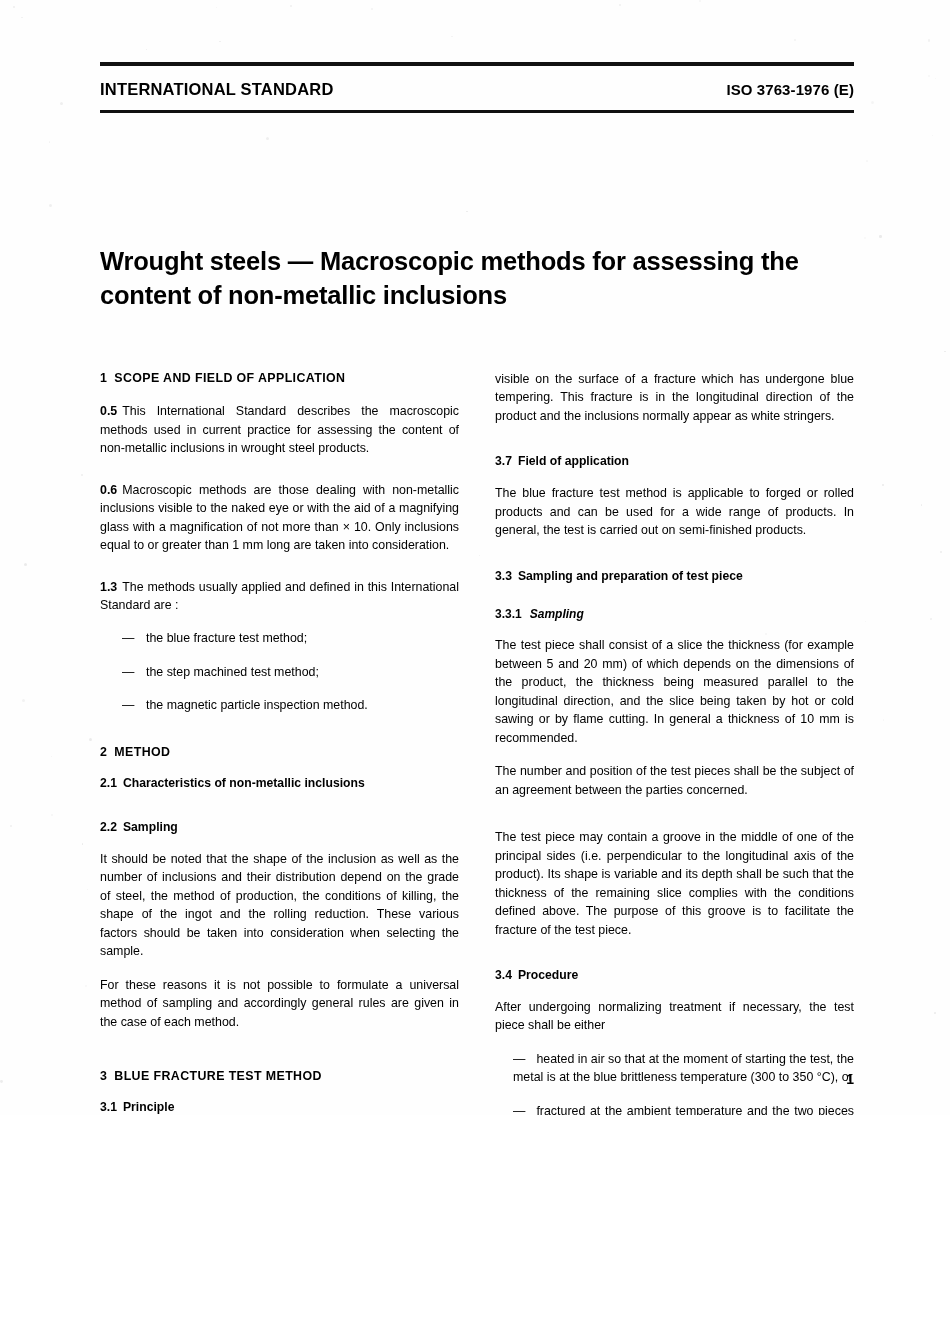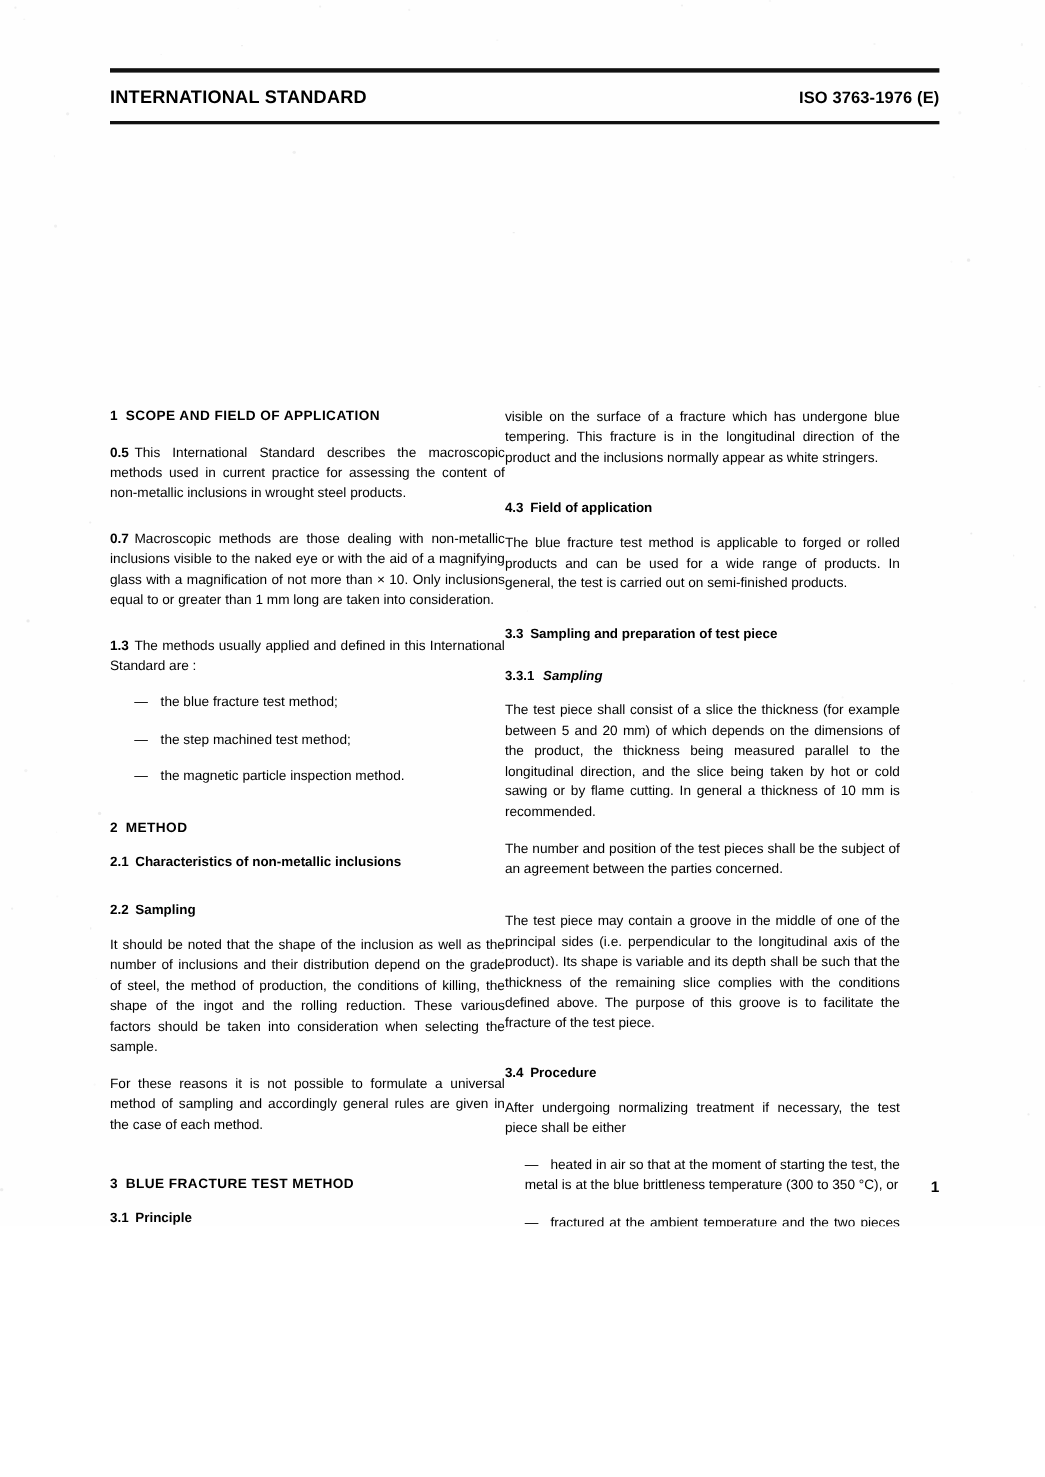--- a/index.html
+++ b/index.html
@@ -73,20 +73,21 @@
     letter-spacing: -0.2px;
   }
 
   
   #body {
     position: absolute;
     left: 100px;
     top: 370px;
     width: 754px;
     display: flex;
+    gap: 36px;
   }
   .col {
     width: 359px;
   }
 
   h2.clause {
     font-size: 12.4px;
     font-weight: bold;
     letter-spacing: 0.4px;
     margin: 0 0 16px 0;
@@ -226,37 +227,38 @@
 
   <div id="header">
     <div class="rule"></div>
     <div id="header-row">
       <div id="doc-kind">INTERNATIONAL STANDARD</div>
       <div id="doc-ref">ISO 3763-1976 (E)</div>
     </div>
     <div class="rule thin"></div>
   </div>
 
+  <h1 id="title">Wrought steels — Macroscopic methods for assessing the content of non-metallic inclusions</h1>
 
   <div id="body">
 
     <div class="col" id="col-left">
 
       <h2 class="clause">
         <span class="num">1</span><span class="ttl">SCOPE AND FIELD OF APPLICATION</span>
       </h2>
 
       <p class="para">
         <span class="lead">0.5</span><span>This International Standard describes the macroscopic methods used in current practice for assessing the content of non-metallic inclusions in wrought steel products.</span>
       </p>
 
       <div class="gap-md"></div>
 
       <p class="para">
-        <span class="lead">0.7</span><span>Macroscopic methods are those dealing with non-metallic inclusions visible to the naked eye or with the aid of a magnifying glass with a magnification of not more than × 10. Only inclusions equal to or greater than 1 mm long are taken into consideration.</span>
+        <span class="lead">0.6</span><span>Macroscopic methods are those dealing with non-metallic inclusions visible to the naked eye or with the aid of a magnifying glass with a magnification of not more than × 10. Only inclusions equal to or greater than 1 mm long are taken into consideration.</span>
       </p>
 
       <div class="gap-md"></div>
 
       <p class="para">
         <span class="lead">1.3</span><span>The methods usually applied and defined in this International Standard are :</span>
       </p>
 
       <ul class="dashlist">
         <li>
@@ -304,21 +306,21 @@
       <p class="para">The blue fracture test method consists in detemining the total number and distribution of non-metallic inclusions</p>
     </div>
 
     <div class="col" id="col-right">
 
       <p class="para">visible on the surface of a fracture which has undergone blue tempering. This fracture is in the longitudinal direction of the product and the inclusions normally appear as white stringers.</p>
 
       <div class="gap-lg"></div>
 
       <h3 class="subclause">
-        <span class="num">4.3</span><span class="ttl">Field of application</span>
+        <span class="num">3.7</span><span class="ttl">Field of application</span>
       </h3>
 
       <p class="para">The blue fracture test method is applicable to forged or rolled products and can be used for a wide range of products. In general, the test is carried out on semi-finished products.</p>
 
       <div class="gap-lg"></div>
 
       <h3 class="subclause">
         <span class="num">3.3</span><span class="ttl">Sampling and preparation of test piece</span>
       </h3>
 

